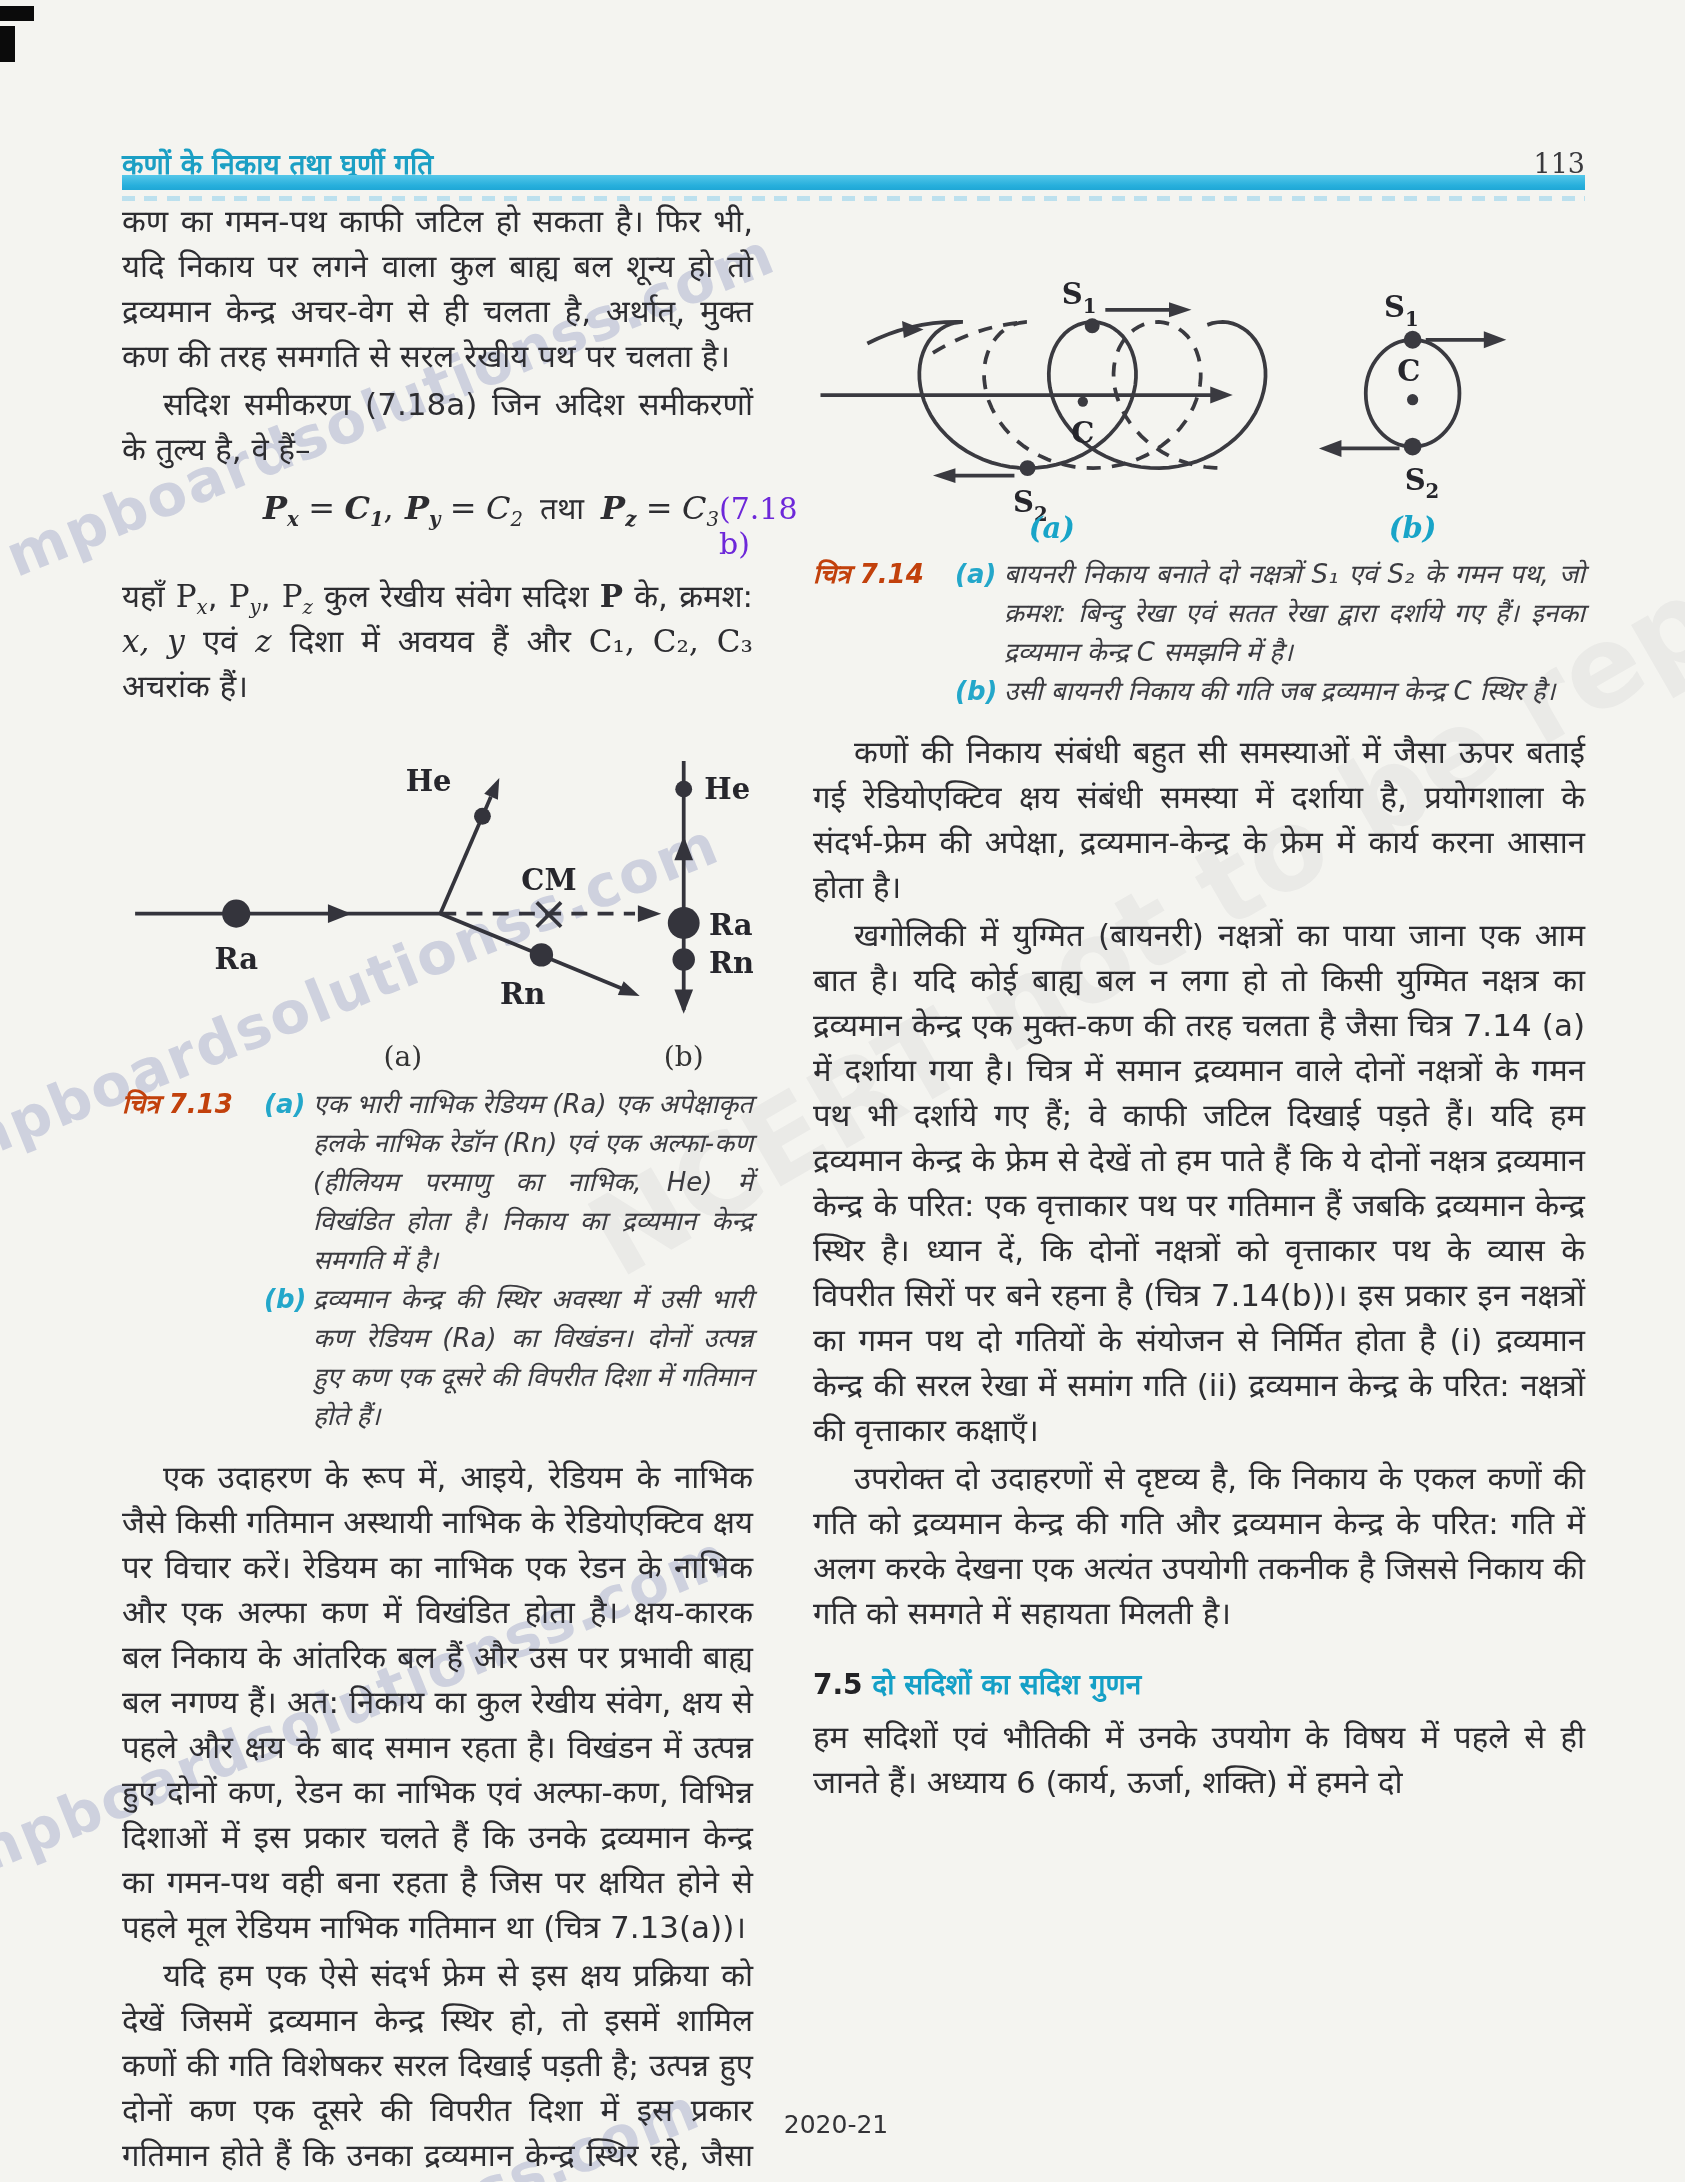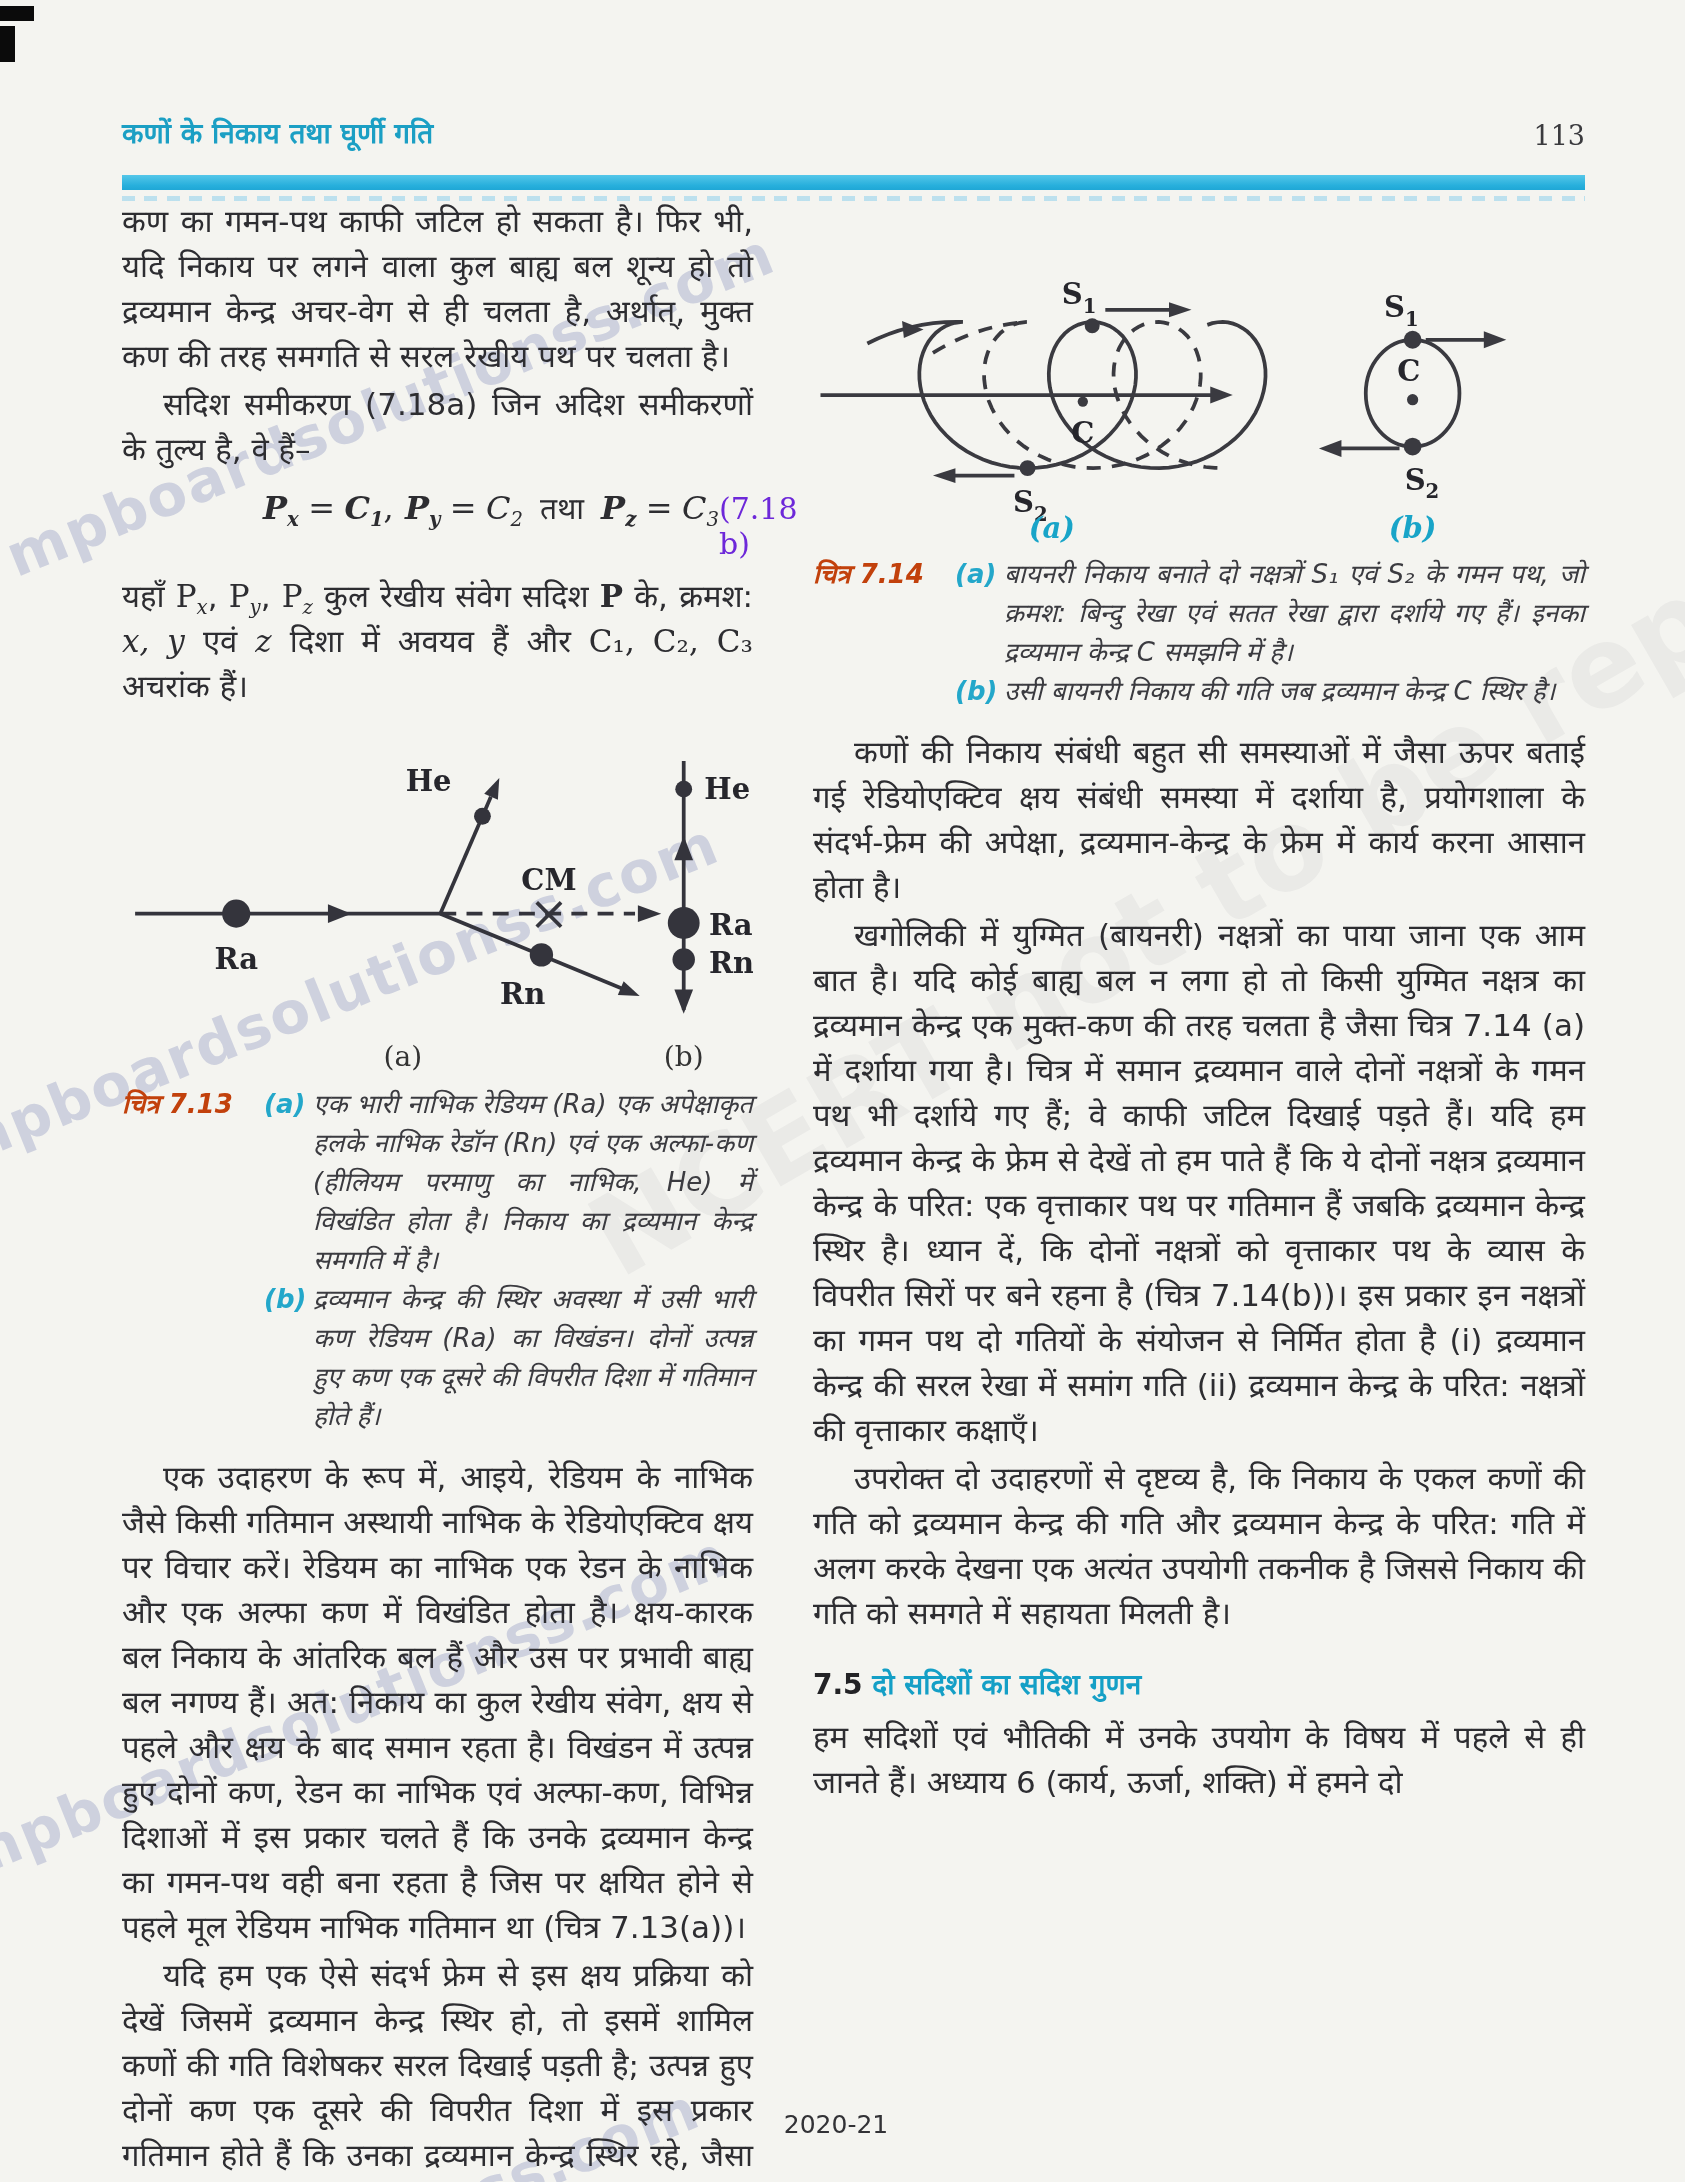--- a/index.html
+++ b/index.html
@@ -11,21 +11,21 @@
   
   .corner-mark-1{position:absolute;left:0;top:5.6px;width:34px;height:15px;background:#0b0b0b}
   .corner-mark-2{position:absolute;left:0;top:26px;width:15px;height:36px;background:#0b0b0b}
   
   .wm{position:absolute;transform:rotate(-22deg);transform-origin:0 50%;
       font-weight:bold;font-size:58px;letter-spacing:1.9px;white-space:nowrap;
       color:rgba(103,114,175,0.27);pointer-events:none}
   .wm-ncert{position:absolute;left:600px;top:1181px;transform:rotate(-30deg);transform-origin:0 50%;
       font-weight:bold;font-size:112px;white-space:nowrap;color:rgba(55,60,75,0.05);pointer-events:none}
   
-  .header{position:absolute;left:122px;top:113px;width:1463px;display:flex;justify-content:space-between;align-items:flex-end}
+  .header{position:absolute;left:122px;top:144px;width:1463px;display:flex;justify-content:space-between;align-items:center}
   .header-title{font-size:28px;font-weight:bold;color:#1b9fc4}
   .page-number{font-family:"DejaVu Serif",serif;font-size:27px;color:#3a3a3e}
   .band{position:absolute;left:122px;top:175px;width:1463px;height:15px;
         background:linear-gradient(180deg,#55c7e9 0%,#27afdc 70%,#1fa7d6 100%)}
   .band-dots{position:absolute;left:122px;top:196px;width:1463px;height:4.7px;
         background:repeating-linear-gradient(90deg,rgba(120,200,235,.45) 0 13px,rgba(120,200,235,0) 13px 22.5px)}
   
   .col{position:absolute;top:199px}
   .col-left{left:122px;width:631px}
   .col-right{left:813px;width:772px}

